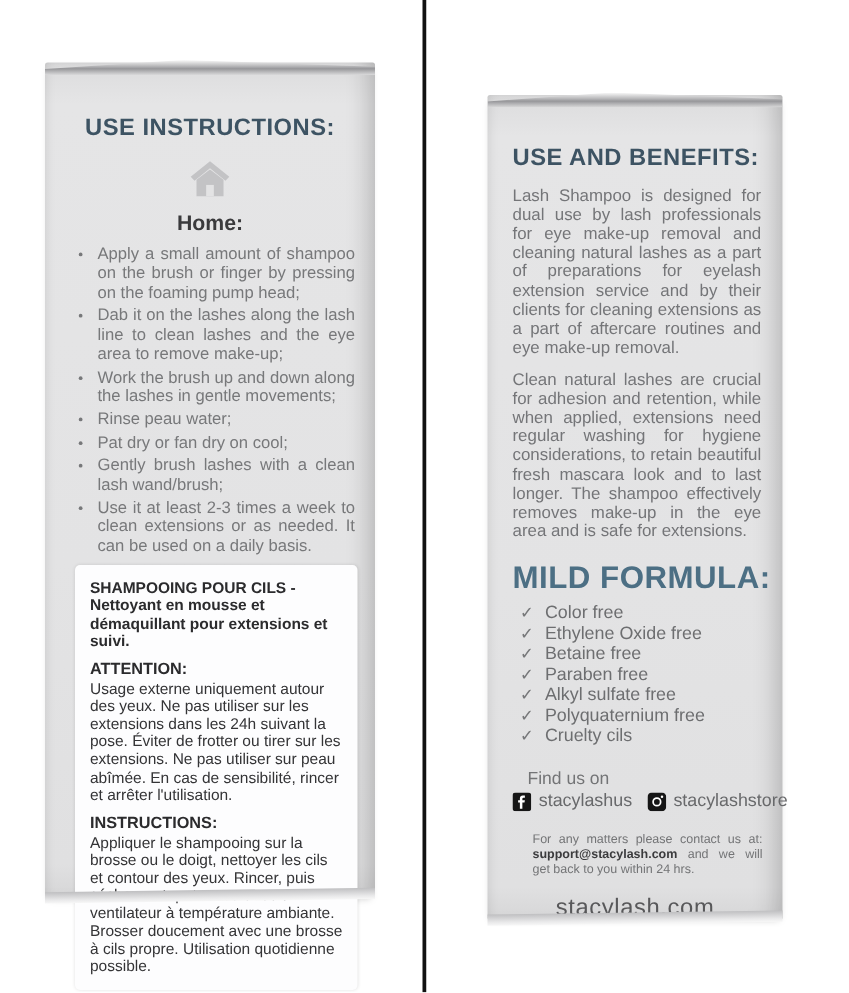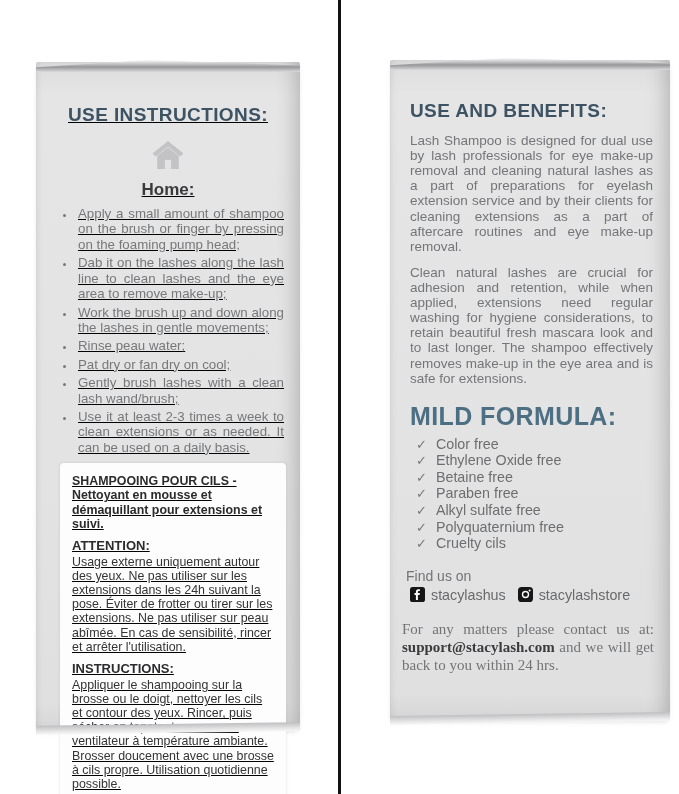--- a/index.html
+++ b/index.html
@@ -20,22 +20,22 @@
   .box::before { 
     content:""; position:absolute; top:-2px; left:0; right:0; height:12px;
     background:linear-gradient(180deg,#fafafa 0%,#b9b9bb 40%,#97979a 58%,#dadadb 100%);
     clip-path:polygon(0 60%, 42% 0, 100% 45%, 100% 100%, 0 100%);
   }
   .box::after { 
     content:""; position:absolute; bottom:-3px; left:0; right:0; height:9px;
     background:linear-gradient(180deg,#bfbfc1 0%,#e9e9ea 70%,#f7f7f7 100%);
     transform:skewY(-0.8deg);
   }
-  .box-left  { left:36px;  top:62px; width:264px; height:668px;text-decoration:underline; }
-  .box-right { left:390px; top:60px; width:280px; height:660px; }
+  .box-left  { left:36px;  top:50px; width:264px; height:668px; }
+  .box-right { left:390px; top:76px; width:236px; height:660px; }
 
   .panel-title {
     margin-top:42px; text-align:center; font-size:19px; font-weight:700;
     color:#3d5363; letter-spacing:0.4px;
   }
   .box-right .panel-title { text-align:left; padding-left:20px; margin-top:40px; }
 
   .home-icon-wrap { text-align:center; margin-top:12px; }
   .home-heading {
     text-align:center; font-size:17px; font-weight:700; color:#3a3a3c; margin-top:4px;
@@ -63,31 +63,31 @@
     text-align:justify; margin-top:11px;
   }
   .mild-title {
     padding-left:20px; margin-top:16px; font-size:25px; font-weight:700;
     color:#4c6f84; letter-spacing:0.4px;
   }
   .checklist { margin:6px 0 0 0; padding:0 0 0 26px; list-style:none; }
   .checklist li { font-size:14.3px; line-height:1.09; color:#6d6e70; margin-bottom:1px; }
   .checklist .check { color:#77787a; margin-right:9px; font-size:13px; }
 
-  .find-us { padding-left:16px; margin-top:16px; font-size:14px; color:#737476; }
+  .find-us { padding-left:32px; margin-top:16px; font-size:14px; color:#737476; }
   .social-row {
     padding-left:20px; margin-top:3px; display:flex; align-items:center; gap:6px;
     font-size:14.3px; color:#68696b;
   }
   .social-row svg { display:block; }
   .ig-gap { margin-left:6px; }
 
   .contact {
-    padding:0 16px 0 12px; margin-top:17px; font-size:15px; line-height:1.2;
-    color:#737476; text-align:justify;font-family:Liberation Serif, serif;
+    padding:0 16px 0 36px; margin-top:17px; font-size:10px; line-height:1.2;
+    color:#737476; text-align:justify;
   }
   .contact .email { font-weight:700; color:#3b3b3d; }
 
   .website {
     text-align:center; margin-top:14px; font-size:19px; color:#58585a; letter-spacing:0.5px;
   }
 </style>
 </head>
 <body>
 
@@ -178,15 +178,16 @@
       </span>
       <span>stacylashstore</span>
     </div>
 
     <div class="contact">
       <span>For any matters please contact us at:</span>
       <span class="email">support@stacylash.com</span>
       <span>and we will get back to you within 24 hrs.</span>
     </div>
 
+    <div class="website">stacylash.com</div>
   </div>
 
 </div>
 
 </body></html>

